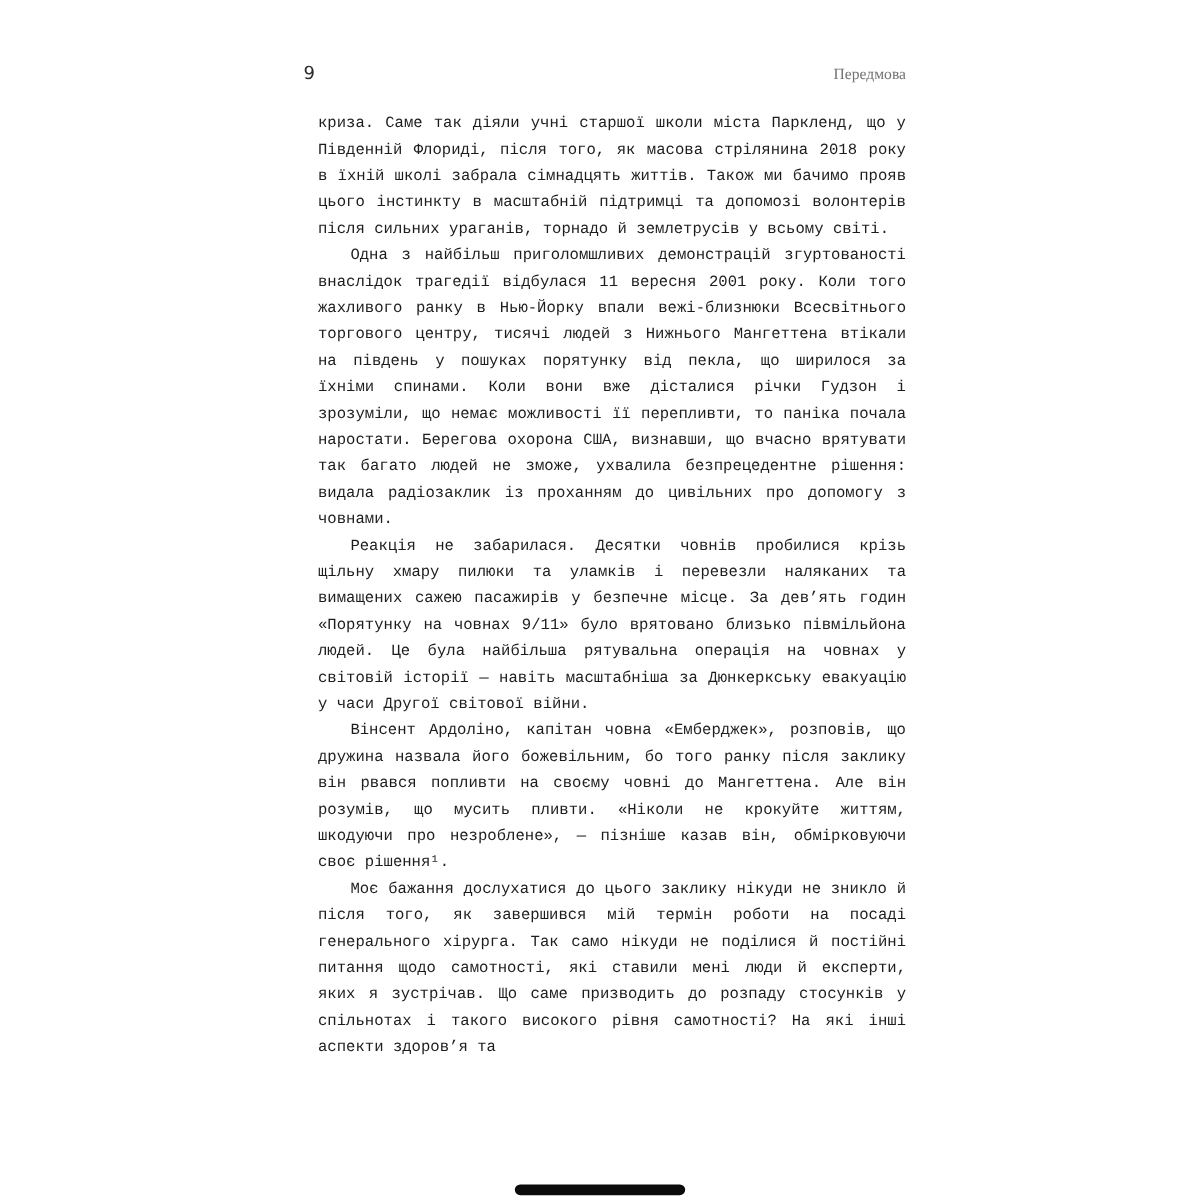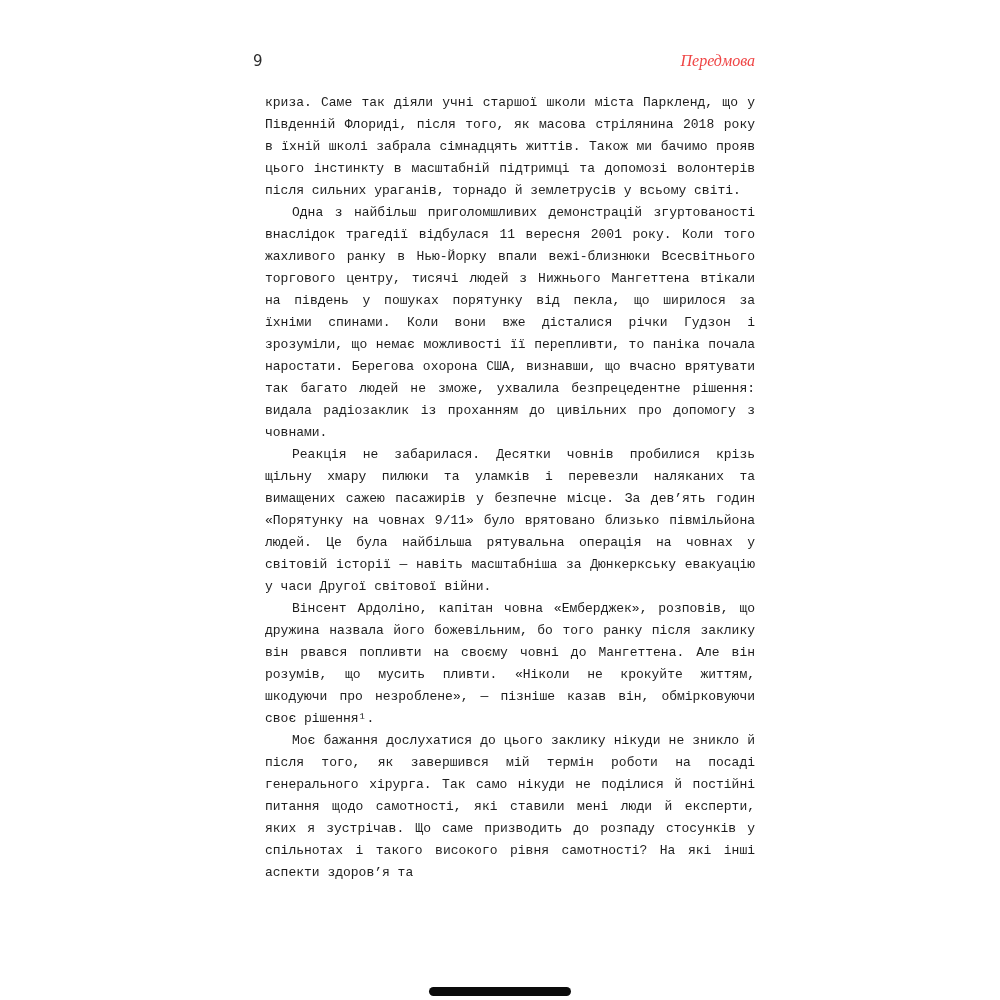--- a/index.html
+++ b/index.html
@@ -27,23 +27,22 @@
     height: 20px;
   }
   .folio {
     font-family: "DejaVu Sans", sans-serif;
     font-size: 15px;
     letter-spacing: 0.5px;
     color: #2b2b2b;
   }
   .chapter {
     font-family: "Liberation Serif", serif;
-    font-style: italic;
-    font-size: 16px;
-    color: #ef4444;
+    font-size: 13px;
+    color: #737373;
   }
   .text-body {
     margin-top: 20px;
     font-family: Liberation Mono, monospace;
     font-size: 13px;
     line-height: 22px;
     text-align: justify;
     color: #1d1d1d;
     hyphens: auto;
     margin-left: 12px;

